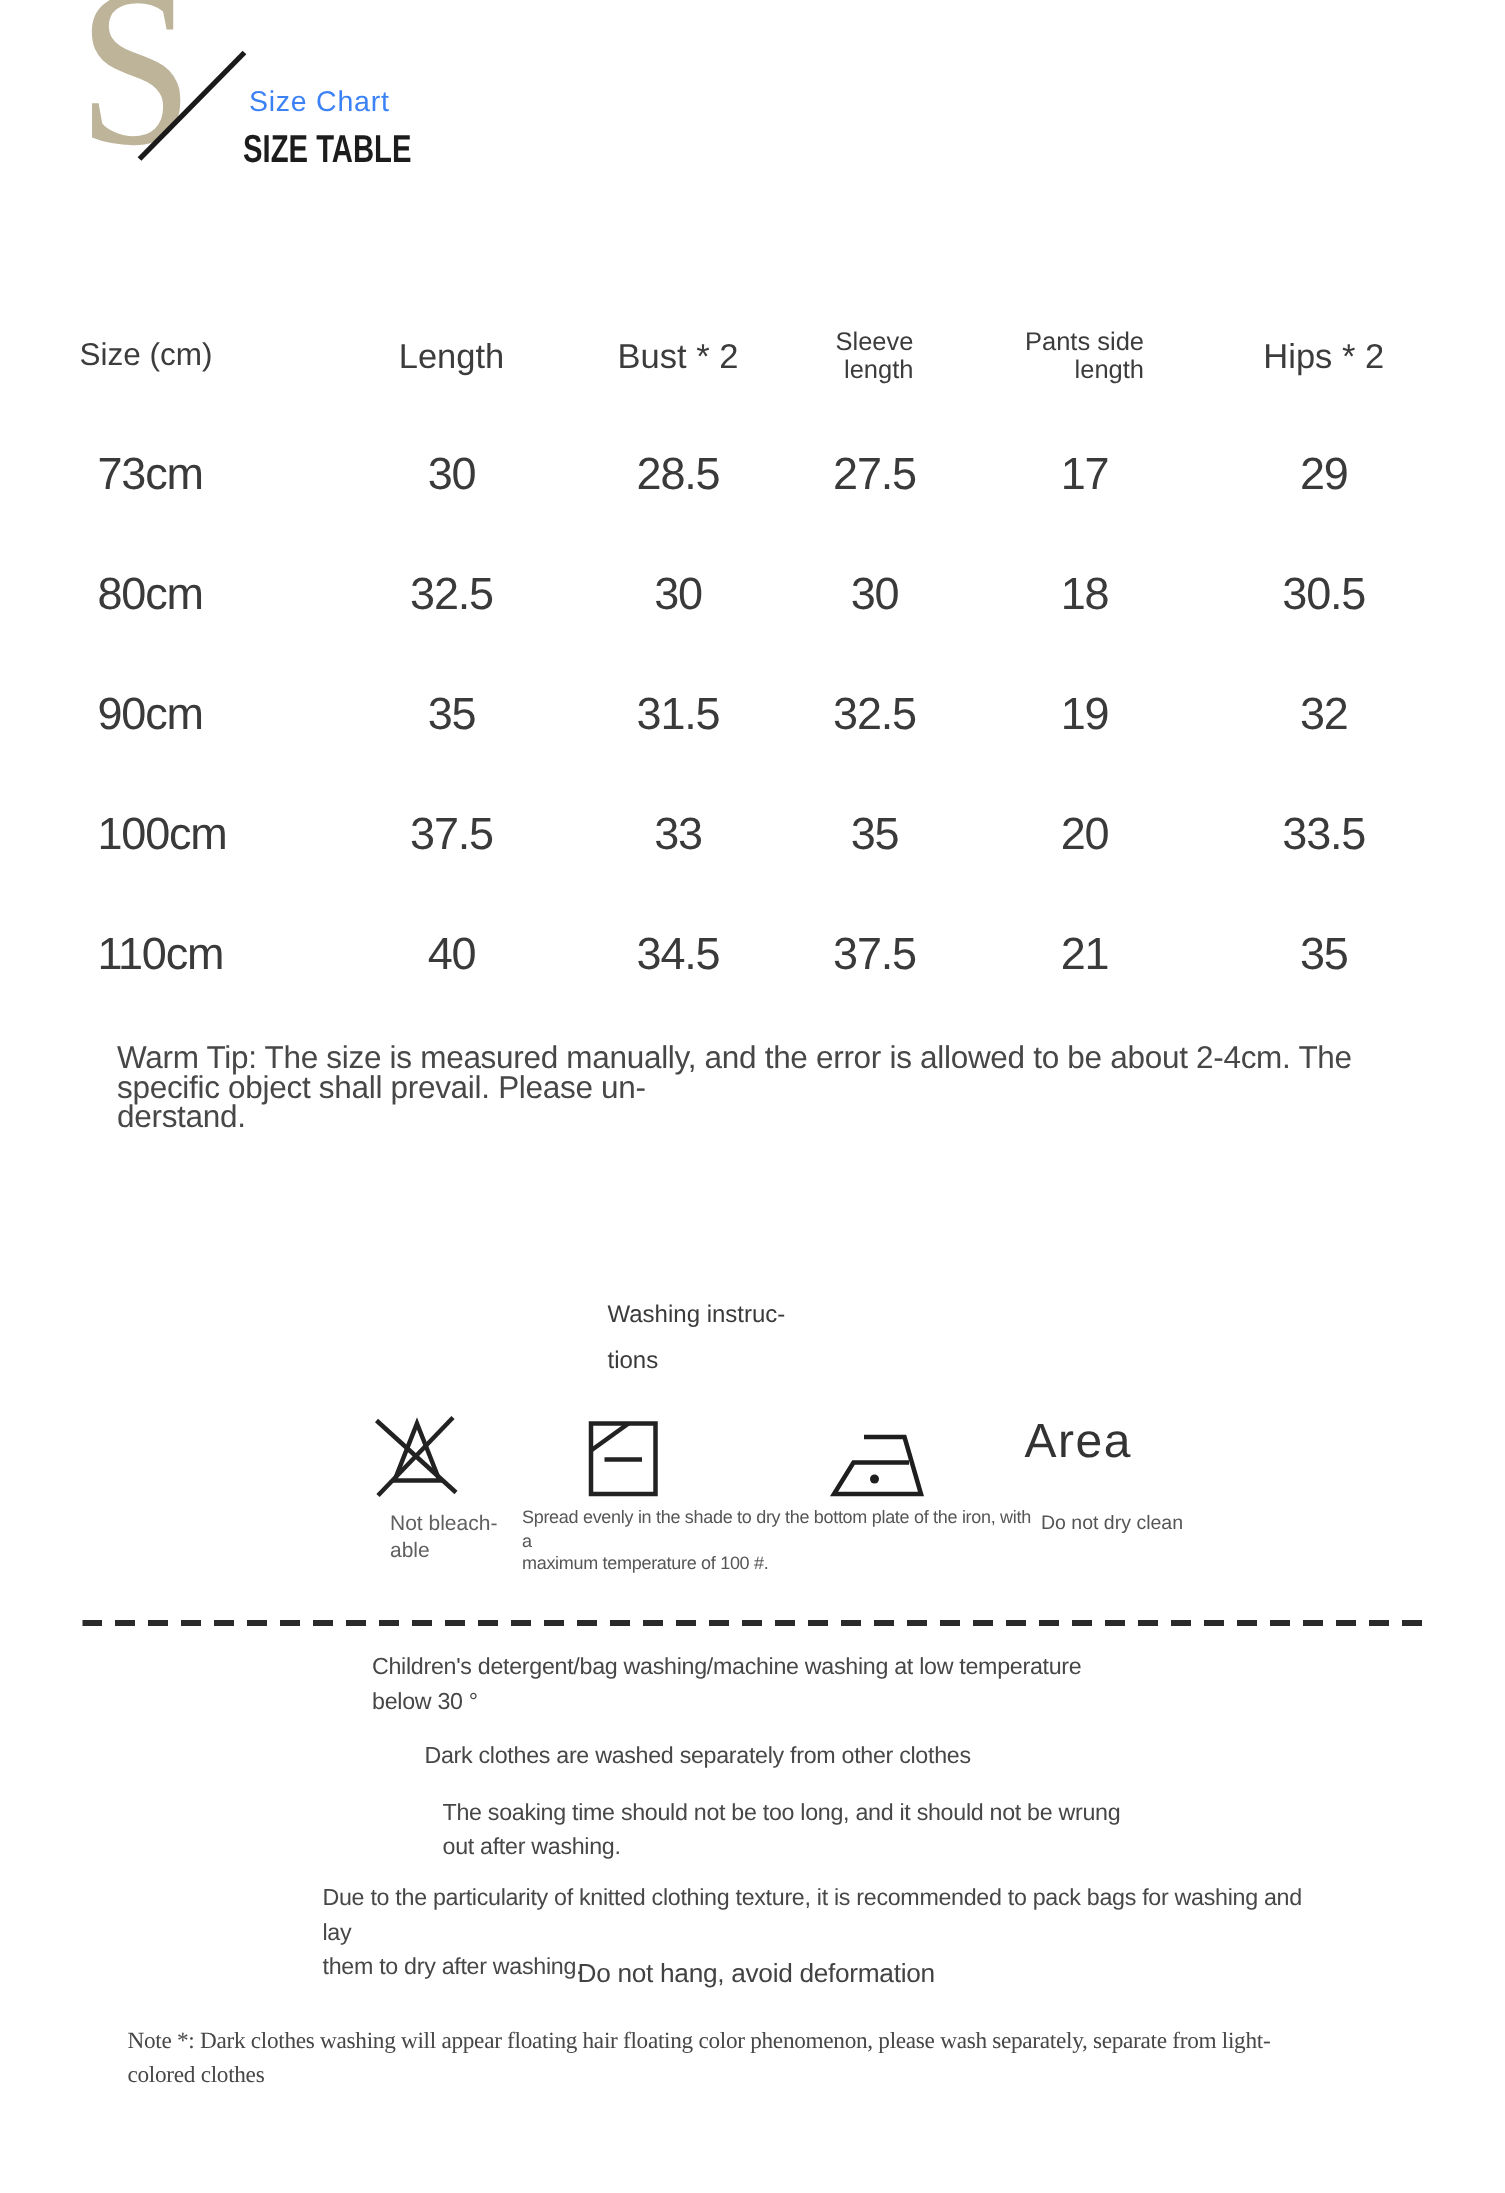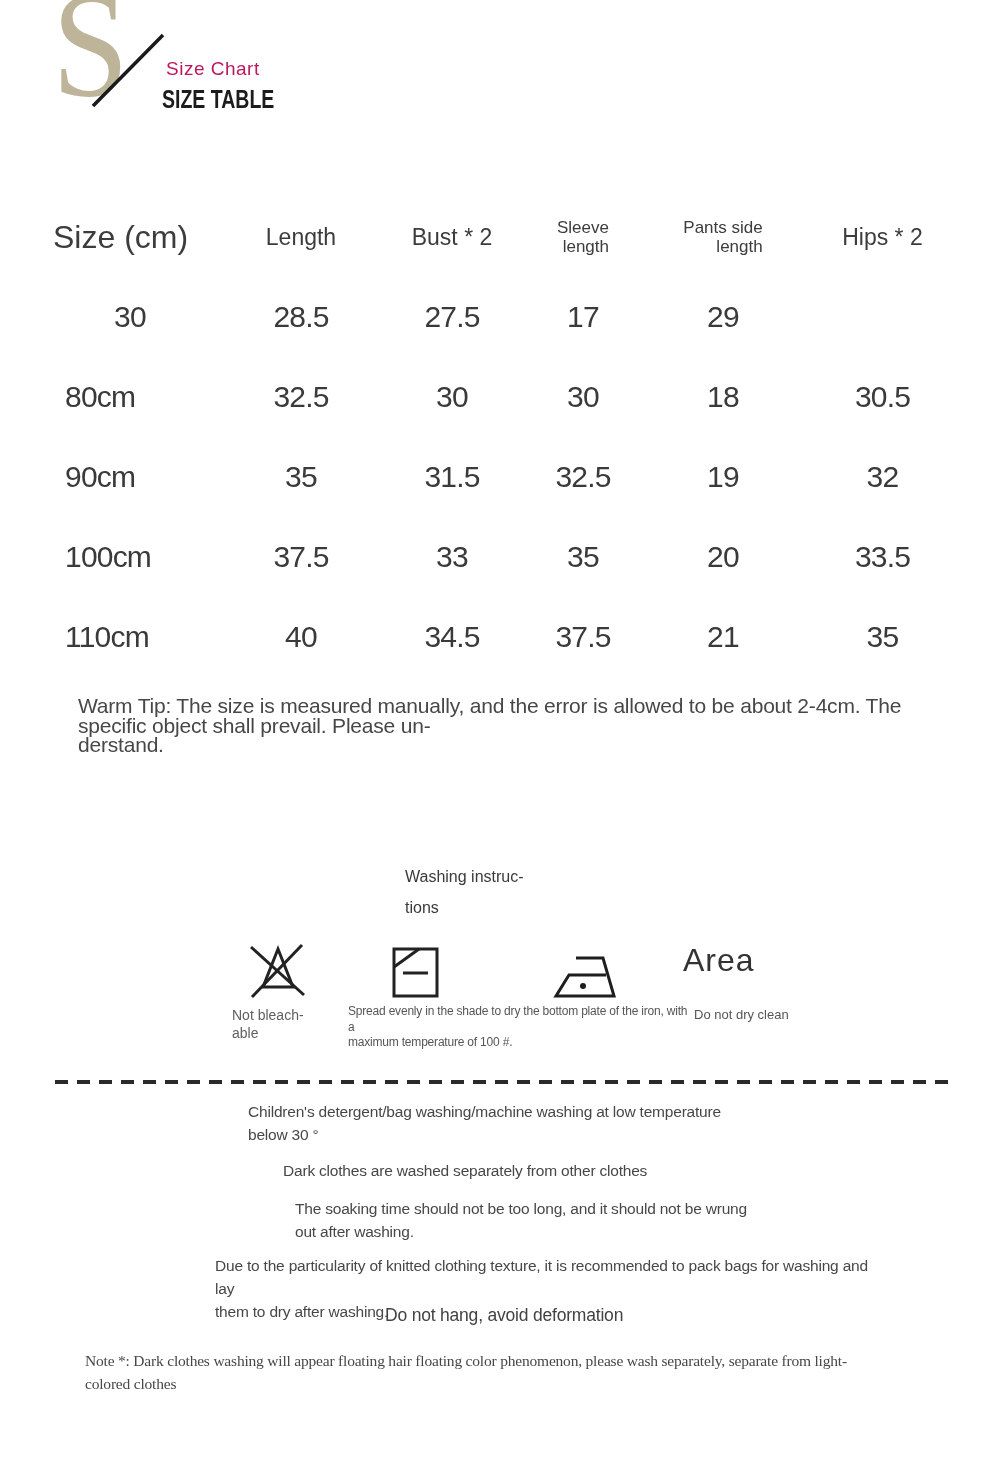--- a/index.html
+++ b/index.html
@@ -9,40 +9,40 @@
   
   .logo-letter {
     position:absolute; left:52px; top:-30px;
     font-family:"Liberation Serif", serif;
     font-size:150px; line-height:150px; color:#bdb49a;
     transform:scaleX(0.92); transform-origin:left top;
   }
   .logo-slash { position:absolute; left:85px; top:28px; }
   .logo-subtitle {
     position:absolute; left:166px; top:58px;
-    font-size:19px; color:#be185d; letter-spacing:0.5px;
+    font-size:19px; color:#3b82f6; letter-spacing:0.5px;
   }
   .logo-title {
     position:absolute; left:162px; top:84px;
     font-size:26px; font-weight:700; color:#1c1c1c;
     transform:scaleX(0.75); transform-origin:left top; white-space:nowrap;
   }
 
   
   .size-table { position:absolute; left:40px; top:205px; width:923px; }
   .trow {
     display:grid;
     grid-template-columns:180px 162px 140px 122px 158px 161px;
     align-items:center; height:80px;
   }
   .trow.head { height:64px; margin-bottom:8px; }
   .cell { text-align:center; font-size:30px; color:#3a3a3a; letter-spacing:-0.8px; }
   .cell.first { text-align:left; padding-left:25px; }
   .head .cell { letter-spacing:0; color:#3c3c3c; }
-  .head .cell.first { font-size:32px; padding-left:13px; }
+  .head .cell.first { font-size:21px; padding-left:13px; }
   .head .h-mid { font-size:23px; }
   .head .h-small {
     font-size:17px; line-height:19px; white-space:pre-line;
     display:flex; justify-content:center; text-align:left;
   }
   .head .h-small span { display:inline-block; text-align:right; white-space:pre-line; }
 
   
   .warm-tip {
     position:absolute; left:78px; top:696px; width:870px;
@@ -57,21 +57,21 @@
   }
   .icon { position:absolute; }
   .icon-no-bleach { left:246px; top:938px; }
   .icon-dry-shade { left:392px; top:947px; }
   .icon-iron { left:550px; top:950px; }
   .area-word {
     position:absolute; left:683px; top:942px;
     font-size:32px; color:#333333; letter-spacing:1px;
   }
   .cap { position:absolute; color:#606060; white-space:pre-line; }
-  .cap-no-bleach { left:232px; top:1006px; font-size:14px; line-height:18px; }
+  .cap-no-bleach { left:260px; top:1006px; font-size:14px; line-height:18px; }
   .cap-dry-shade { left:348px; top:1004px; width:340px; font-size:12px; line-height:15.5px; letter-spacing:-0.2px; color:#565656; }
   .cap-dry-clean { left:694px; top:1007px; font-size:13px; color:#555555; }
 
   
   .dashed-divider {
     position:absolute; left:55px; top:1080px; width:893px; height:4px;
     background:repeating-linear-gradient(90deg, #2a2a2a 0 13px, transparent 13px 22px);
   }
 
   
@@ -108,20 +108,21 @@
       <div class="cell h-mid">Length</div>
       <div class="cell h-mid">Bust * 2</div>
       <div class="cell h-small"><span>Sleeve
 length</span></div>
       <div class="cell h-small"><span>Pants side
 length</span></div>
       <div class="cell h-mid">Hips * 2</div>
     </div>
 
     <div class="trow">
+      <div class="cell first">73cm</div>
       <div class="cell">30</div>
       <div class="cell">28.5</div>
       <div class="cell">27.5</div>
       <div class="cell">17</div>
       <div class="cell">29</div>
     </div>
     <div class="trow">
       <div class="cell first">80cm</div>
       <div class="cell">32.5</div>
       <div class="cell">30</div>

